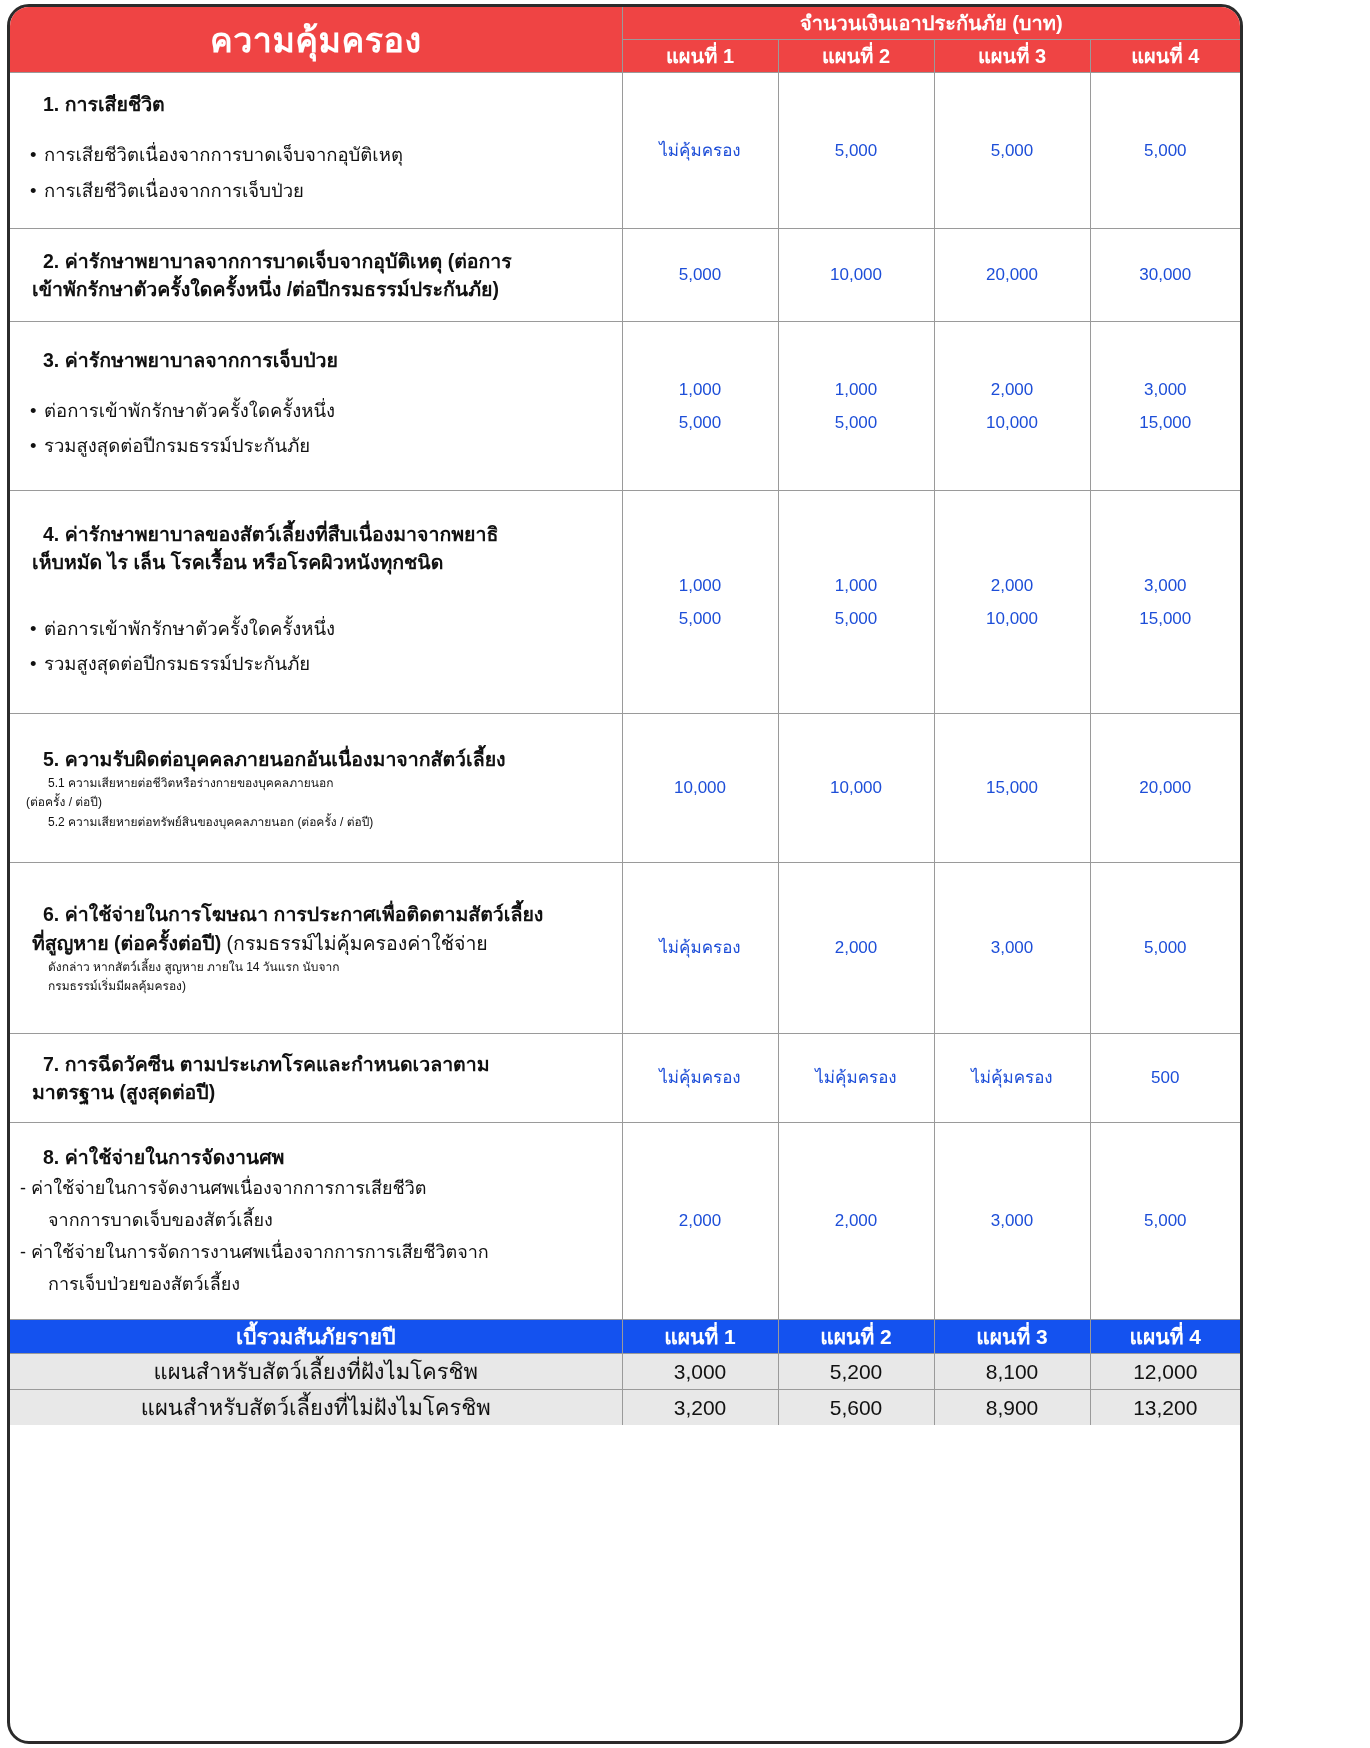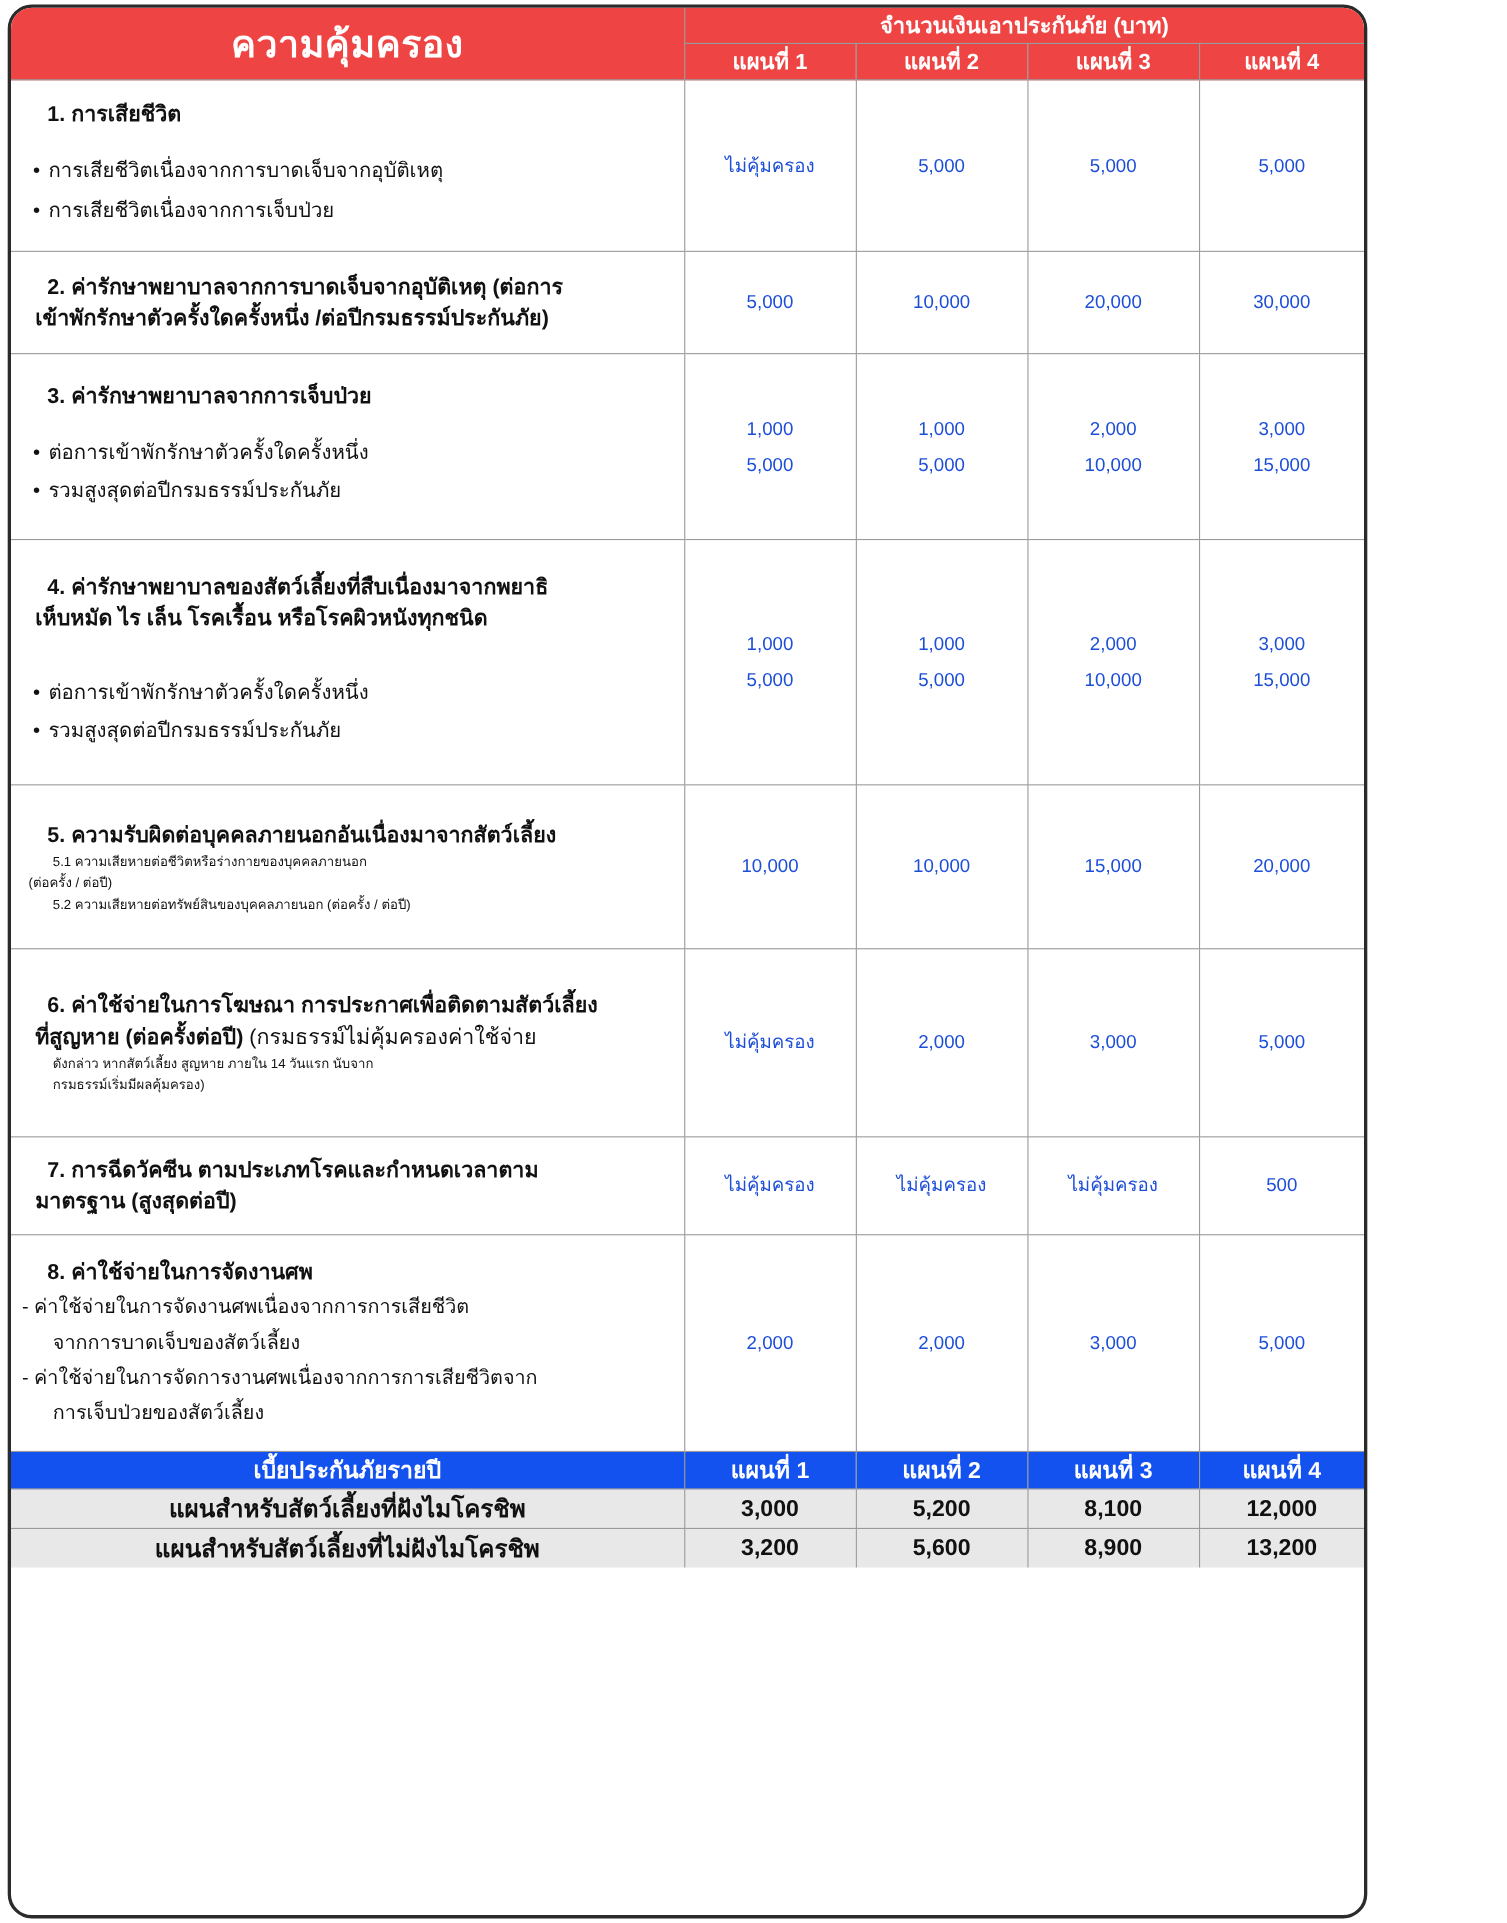--- a/index.html
+++ b/index.html
@@ -142,21 +142,21 @@
     font-weight: bold;
     text-align: center;
     font-size: 21px;
     padding: 14px 0;
     border-color: #1452ef;
   }
   .prem-hdr td.lbl { font-size: 21px; }
   .prem-row td {
     background: #e8e8e8;
     color: #111111;
-    font-weight: bold;
+    font-weight: normal;
     text-align: center;
     font-size: 21px;
     padding: 17px 0;
   }
   .prem-row td.lbl {
     font-size: 22px;
   }
 </style>
 </head>
 <body>
@@ -307,21 +307,21 @@
           <span class="dash">- ค่าใช้จ่ายในการจัดการงานศพเนื่องจากการการเสียชีวิตจาก</span>
           <span class="dash cont">การเจ็บป่วยของสัตว์เลี้ยง</span>
         </td>
         <td class="valcell">2,000</td>
         <td class="valcell">2,000</td>
         <td class="valcell">3,000</td>
         <td class="valcell">5,000</td>
       </tr>
 
       <tr class="prem-hdr">
-        <td class="lbl">เบี้ยประกันภัยรายปี</td>
+        <td class="lbl">เบี้รวมสันภัยรายปี</td>
         <td>แผนที่ 1</td>
         <td>แผนที่ 2</td>
         <td>แผนที่ 3</td>
         <td>แผนที่ 4</td>
       </tr>
 
       <tr class="prem-row">
         <td class="lbl">แผนสำหรับสัตว์เลี้ยงที่ฝังไมโครชิพ</td>
         <td>3,000</td>
         <td>5,200</td>

